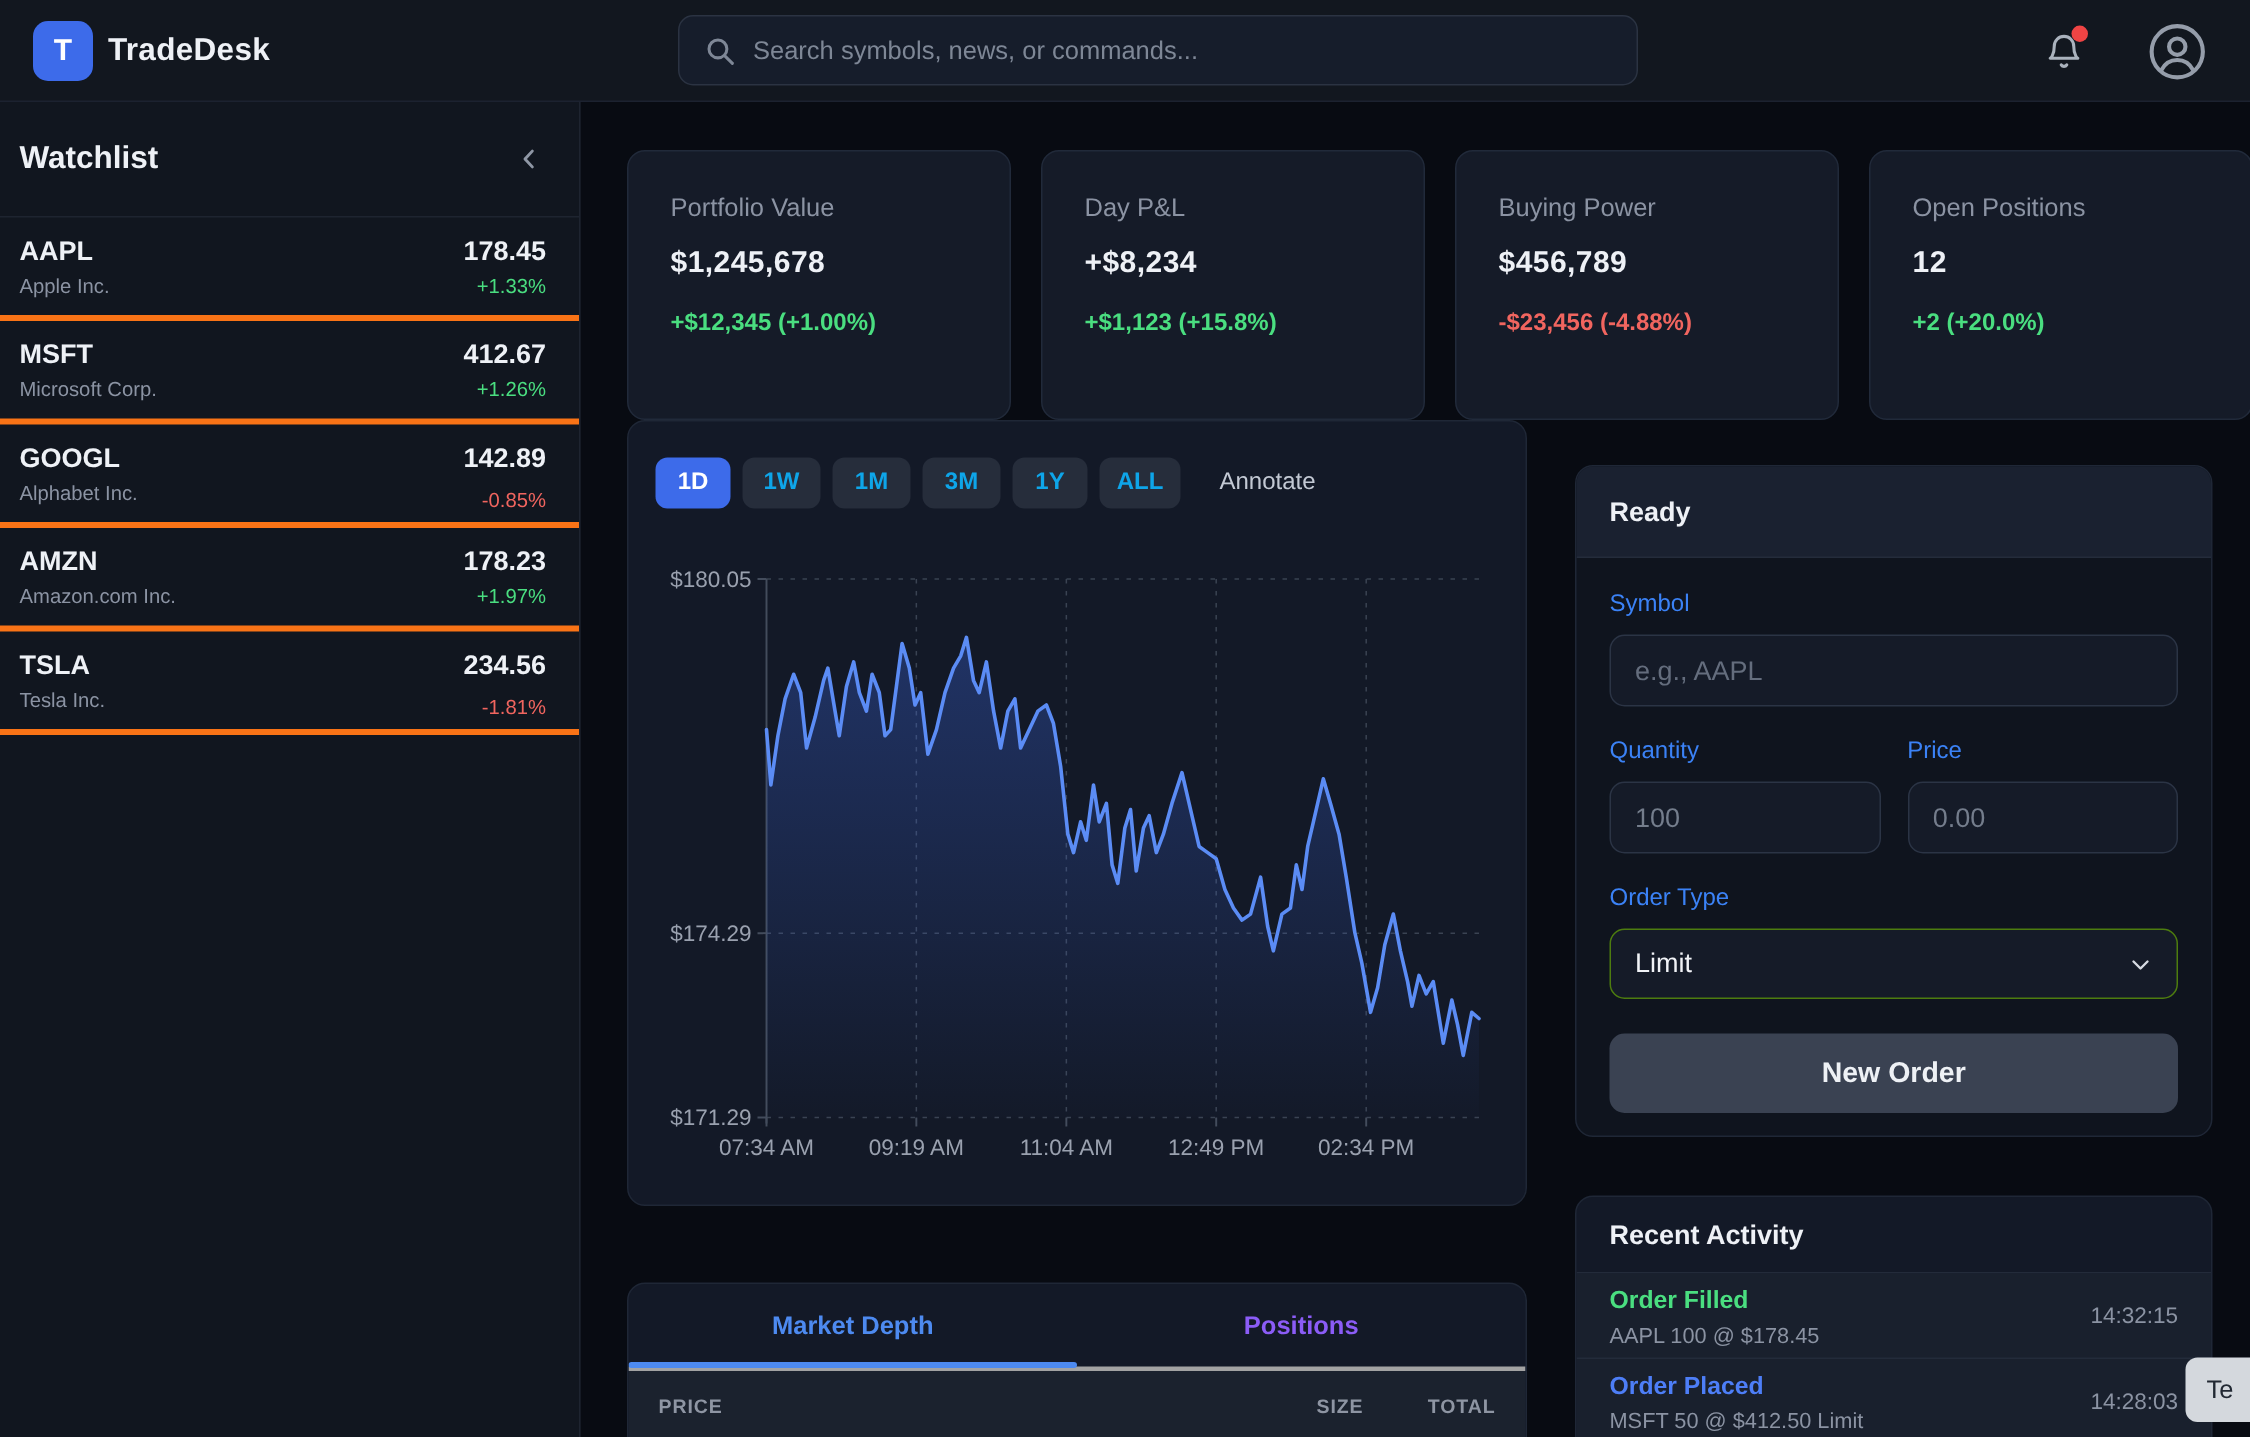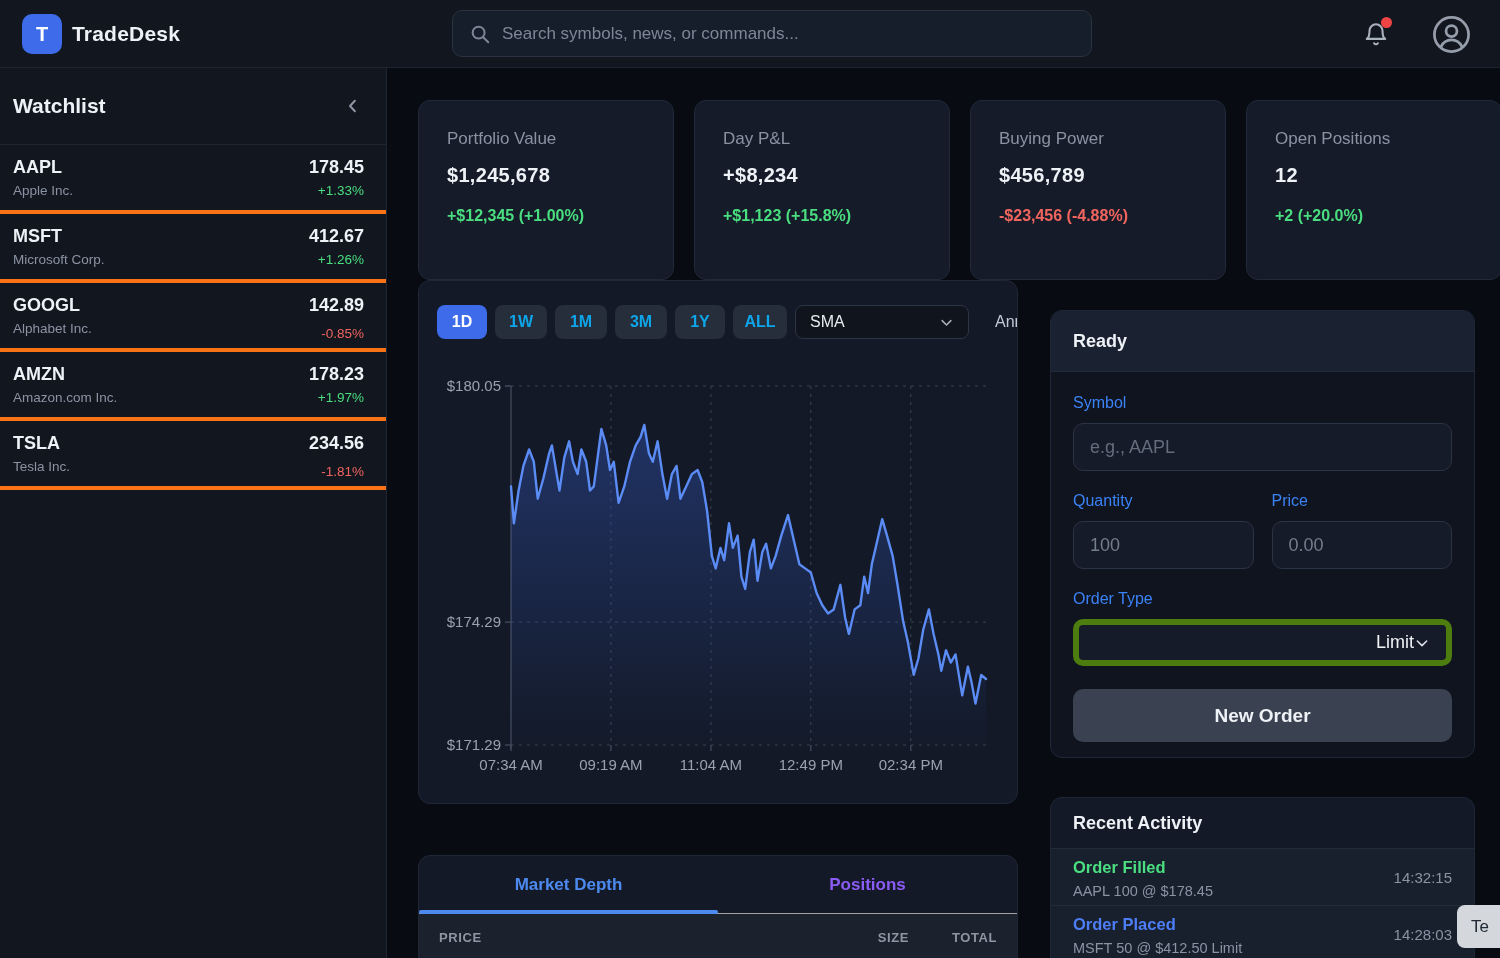--- a/index.html
+++ b/index.html
@@ -58,21 +58,21 @@
             font-family:inherit; font-size:16px; font-weight:700; cursor:pointer; flex:none; }
   .tf-btn.active { background:#3d6bea; color:#fff; }
   .ind-select { width:174px; height:34px; background:#0f141d; border:1px solid #2c3546; border-radius:8px;
                 display:flex; align-items:center; justify-content:space-between; padding:0 14px;
                 font-size:16px; color:#e8ebf0; cursor:pointer; flex:none; }
   .annotate { margin-left:18px; font-size:16px; color:#c3c9d4; cursor:pointer; }
   .chart-svg { position:absolute; left:0; top:0; }
   
   .depth-panel { position:absolute; left:418px; top:855px; width:600px; height:140px;
                  background:#131927; border:1px solid #1f2736; border-radius:12px; overflow:hidden; }
-  .tab-row { display:flex; height:58px; border-bottom:1px solid #a3a3a3; }
+  .tab-row { display:flex; height:58px; border-bottom:3px solid #a3a3a3; }
   .tab { width:300px; display:flex; align-items:center; justify-content:center;
          font-size:17px; font-weight:700; color:#8b5cf6; cursor:pointer; position:relative; }
   .tab.active { color:#4d8af0; }
   .tab.active::after { content:""; position:absolute; left:0; bottom:-1px; width:100%; height:4px;
                        background:#4d8af0; border-radius:2px; }
   .tbl-head { height:46px; background:#1b222e; display:flex; align-items:center; padding:0 20px;
               font-size:13px; font-weight:700; letter-spacing:.6px; color:#8e95a3; }
   .th-price { flex:0 0 340px; }
   .th-size { flex:0 0 130px; text-align:right; }
   .th-total { flex:1; text-align:right; }
@@ -82,22 +82,22 @@
   .order-head { height:61px; background:#1a2130; border-bottom:1px solid #242c3b;
                 display:flex; align-items:center; padding:0 22px; font-size:18px; font-weight:700; }
   .order-body { padding:22px; }
   .fld-label { font-size:16px; color:#3b82f6; margin-bottom:11px; }
   .txt-input { width:100%; height:48px; background:#151b28; border:1px solid #2b3445; border-radius:10px;
                padding:0 16px; font-family:inherit; font-size:18px; color:#747d8c; outline:none; }
   .txt-input::placeholder { color:#646d7d; }
   .fld-row { display:flex; gap:18px; margin-top:21px; }
   .fld-col { flex:1; }
   .order-type { margin-top:21px; }
-  .sel { height:47px; background:#151b28; border:6px solid #4d7c0f; border-radius:10px;
-         display:flex; align-items:center; justify-content:flex-end; padding:0 16px;
+  .sel { height:47px; background:#151b28; border:1px solid #4d7c0f; border-radius:10px;
+         display:flex; align-items:center; justify-content:space-between; padding:0 16px;
          font-size:18px; color:#f0f2f6; cursor:pointer; }
   .new-order-btn { margin-top:23px; width:100%; height:53px; border:none; border-radius:10px;
                    background:#3a4252; color:#eef1f5; font-family:inherit; font-size:19px; font-weight:700;
                    cursor:pointer; }
   
   .activity-panel { position:absolute; left:1050px; top:797px; width:425px; height:200px;
                     background:#131927; border:1px solid #1f2736; border-radius:12px; overflow:hidden; }
   .act-head { height:51px; display:flex; align-items:center; padding:0 22px;
               font-size:18px; font-weight:700; border-bottom:1px solid #232b3a; }
   .act-item { height:57px; background:#19202d; border-bottom:1px solid #232b3a;
@@ -226,26 +226,20 @@
 </div>
 
 <div class="chart-panel">
   <div class="toolbar">
     <button class="tf-btn active" style="width:50px">1D</button>
     <button class="tf-btn" style="width:52px">1W</button>
     <button class="tf-btn" style="width:52px">1M</button>
     <button class="tf-btn" style="width:52px">3M</button>
     <button class="tf-btn" style="width:50px">1Y</button>
     <button class="tf-btn" style="width:54px">ALL</button>
-    <div class="ind-select">
-      <span>SMA</span>
-      <svg class="icon" width="15" height="15" viewBox="0 0 24 24" fill="none" stroke="#aab2bd" stroke-width="2.4" stroke-linecap="round" stroke-linejoin="round">
-          <polyline points="5,9 12,16 19,9"></polyline>
-        </svg>
-    </div>
     <span class="annotate">Annotate</span>
   </div>
   <svg id="chart" class="chart-svg" width="600" height="524" viewBox="0 0 600 524">
     <defs>
       <linearGradient id="areaGrad" x1="0" y1="0" x2="0" y2="1">
         <stop offset="0%" stop-color="#3d6bea" stop-opacity="0.32"></stop>
         <stop offset="100%" stop-color="#3d6bea" stop-opacity="0.01"></stop>
       </linearGradient>
     </defs>
   <line x1="92" y1="105.0" x2="567" y2="105.0" stroke="#3a4352" stroke-width="1" stroke-dasharray="3 5"></line>

